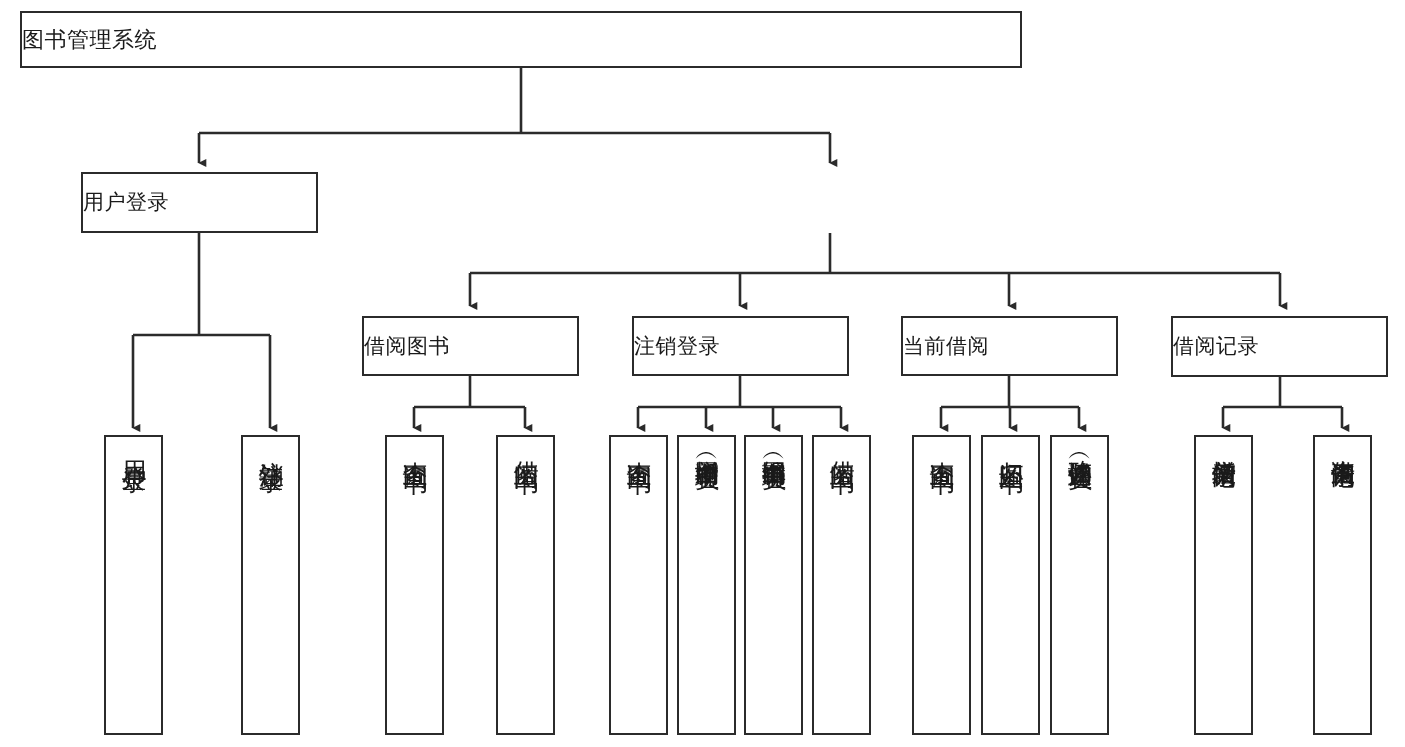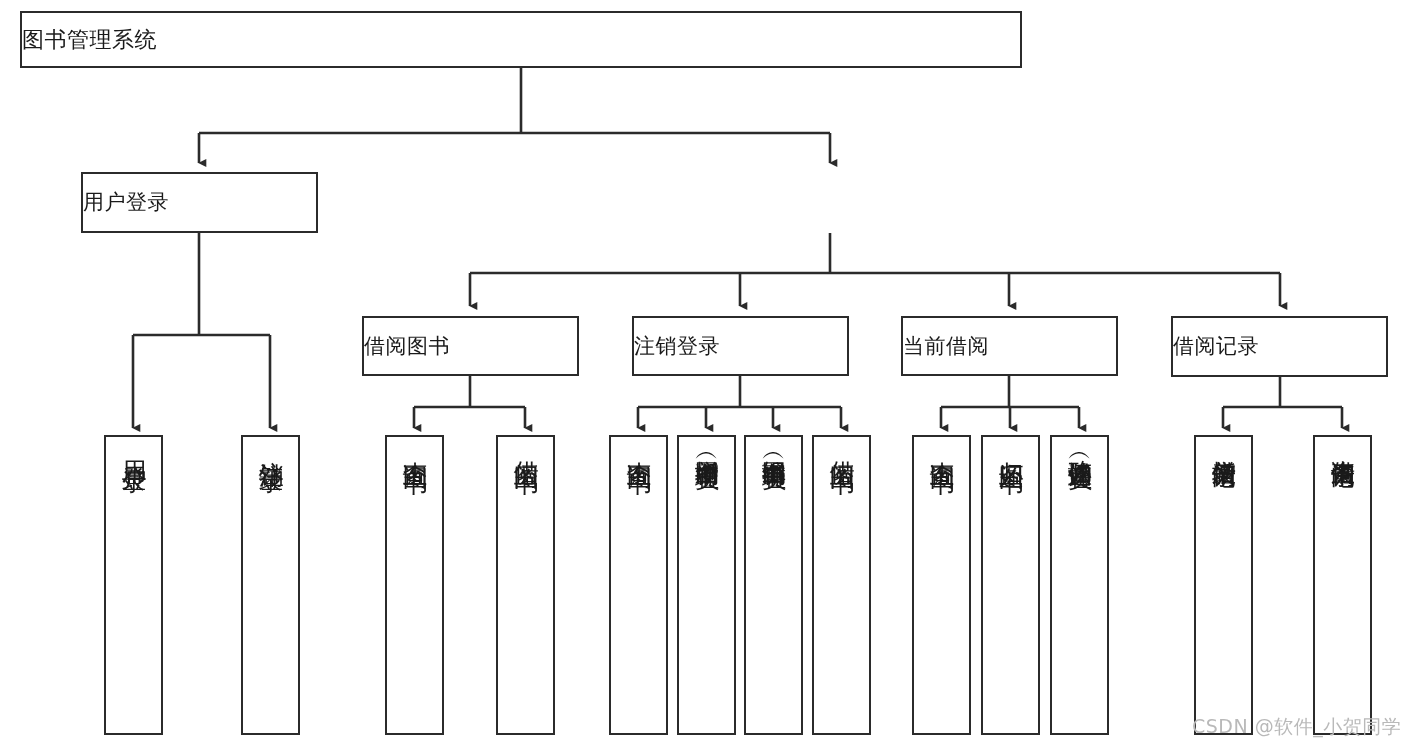--- a/index.html
+++ b/index.html
@@ -183,15 +183,14 @@
     <span class="node-label">确认归还（管理员）</span>
   </div>
 
   <div class="node v-node tall" style="left:1194px;top:435px;width:59px;height:300px;">
     <span class="node-label">新增借阅记录</span>
   </div>
   <div class="node v-node tall" style="left:1313px;top:435px;width:59px;height:300px;">
     <span class="node-label">查询借阅记录</span>
   </div>
 
-  <div class="watermark" style="left:1192px;top:714px;">CSDN @软件_小贺同学</div>
 
 </div>
 
 </body></html>

